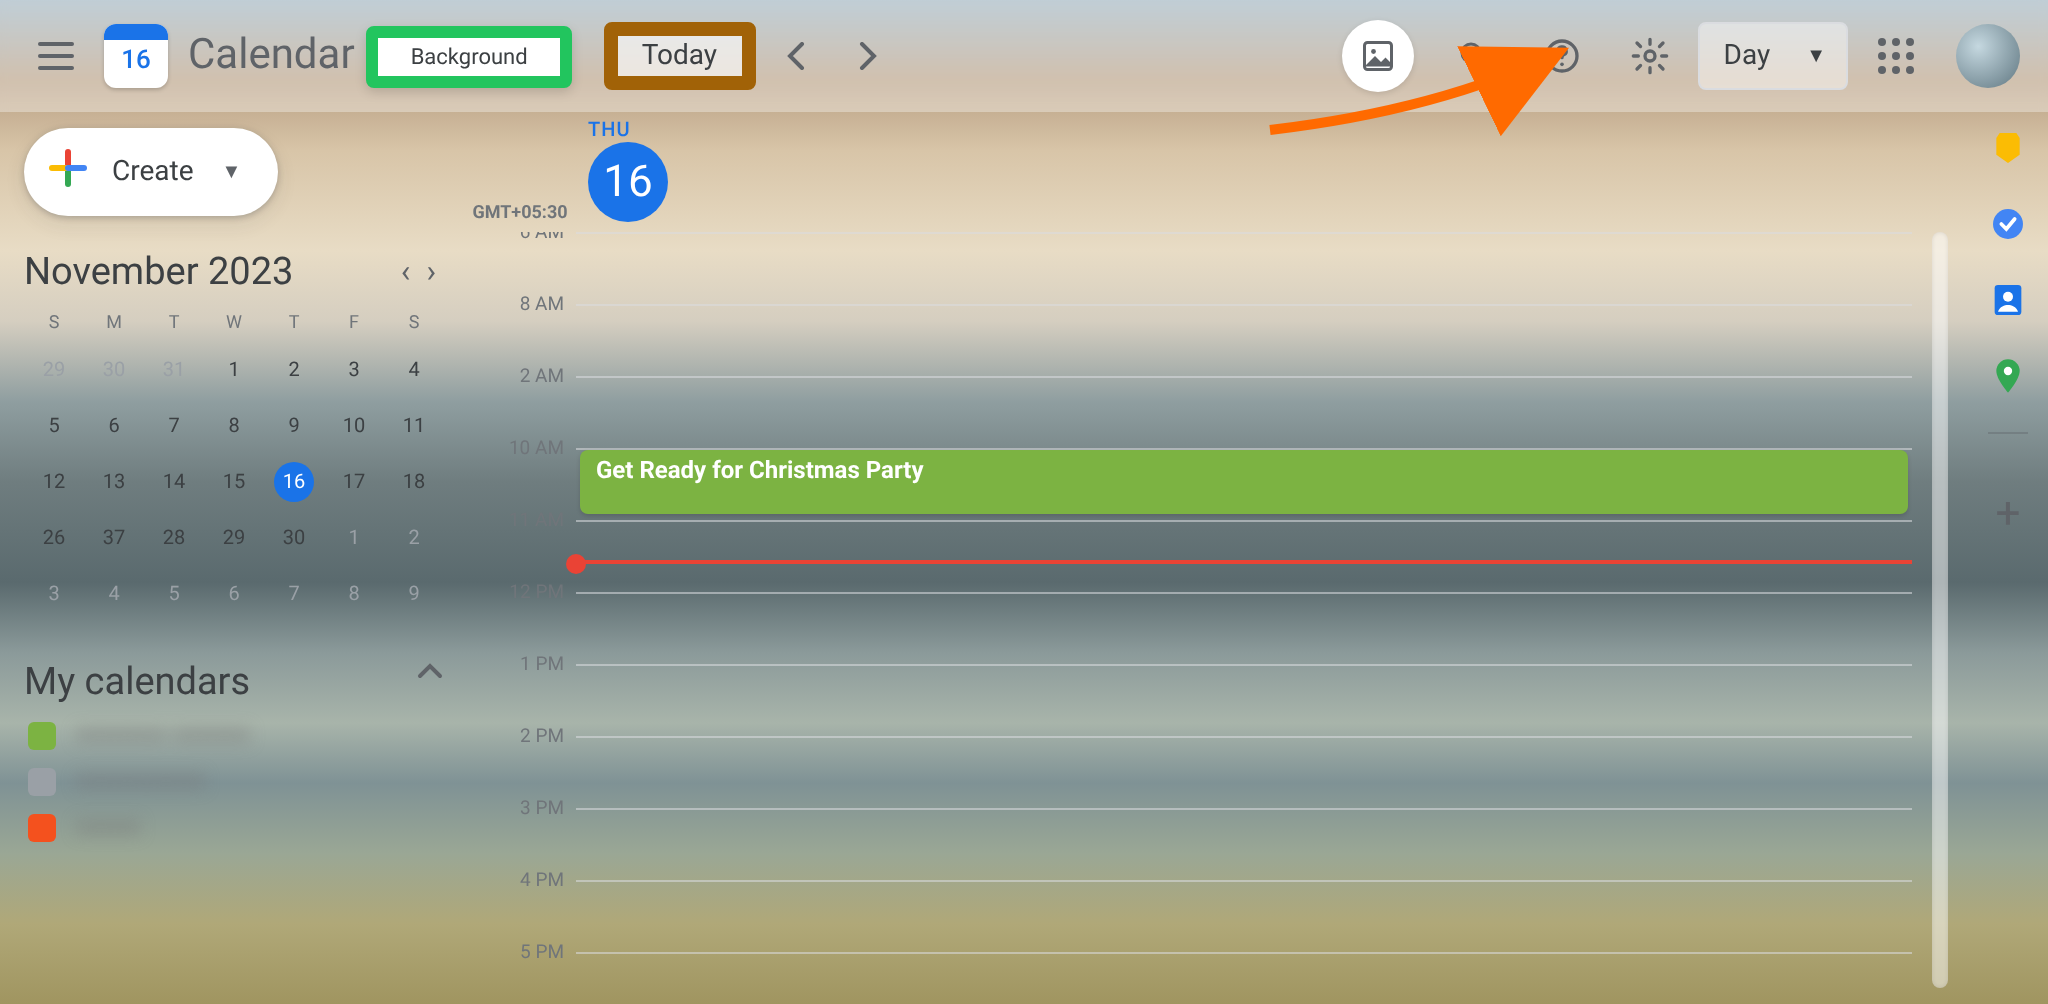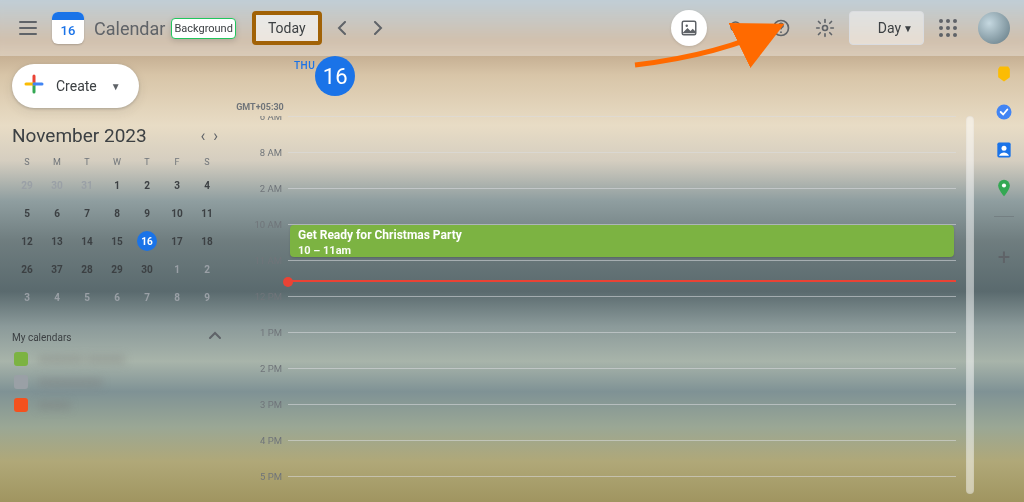--- a/index.html
+++ b/index.html
@@ -31,44 +31,44 @@
   .menu-lines { display:flex; flex-direction:column; gap:4px; }
   .menu-lines span { width:18px; height:2px; background:#5f6368; border-radius:1px; }
   .logo-box {
     width: 32px; height: 32px; background:#fff; border-radius:6px;
     display:flex; align-items:center; justify-content:center;
     box-shadow: 0 1px 2px rgba(0,0,0,0.2);
     position: relative; margin-right: 6px;
   }
   .logo-box .top { position:absolute; top:0; left:0; right:0; height:8px; background:#1a73e8; border-radius:6px 6px 0 0;}
   .logo-box .num { position:relative; font-size:13px; font-weight:500; color:#1a73e8; margin-top:5px;}
-  .app-title { font-size: 18px; color: #5f6368; margin-right: 10px; }
+  .app-title { font-size: 21px; color: #5f6368; margin-right: 10px; }
   .tooltip-badge {
-    background: #fff; border:1px solid #22c55e; border-radius:4px;
-    padding: 3px 2px; font-size: 11px; color:#3c4043;
+    background: #fff; border:6px solid #22c55e; border-radius:4px;
+    padding: 3px 16px; font-size: 11px; color:#3c4043;
     box-shadow: 0 2px 6px rgba(0,0,0,0.15);
     position: relative; left: -8px;
   }
   .today-btn {
-    height: 34px; padding: 0 12px; border:4px solid #a16207; border-radius:4px;
+    height: 34px; padding: 0 12px; border:7px solid #a16207; border-radius:4px;
     background: rgba(255,255,255,0.6); font-size:14px; color:#3c4043;
     display:flex; align-items:center; cursor:pointer; margin-left: 4px;
   }
   .chev { font-size: 18px; color:#5f6368; width:32px; height:32px; display:flex; align-items:center; justify-content:center; cursor:pointer; border-radius:50%; }
   .date-range { font-size: 21px; color:#3c4043; margin-left: 8px; }
   .spacer { flex: 1; }
   .bg-icon-btn {
     width: 36px; height: 36px; border-radius:50%; background:#fff;
     display:flex; align-items:center; justify-content:center; cursor:pointer;
     box-shadow: 0 1px 3px rgba(0,0,0,0.12);
   }
   .view-switch {
-    height: 34px; padding: 0 10px 0 28px; border:1px solid #dadce0; border-radius:4px;
+    height: 34px; padding: 0 10px 0 12px; border:1px solid #dadce0; border-radius:4px;
     background: rgba(255,255,255,0.45); font-size:14px; color:#3c4043;
-    display:flex; align-items:center; gap:2px; cursor:pointer;
+    display:flex; align-items:center; gap:18px; cursor:pointer;
   }
   .view-switch .caret { font-size: 10px; }
   .apps-grid { display:grid; grid-template-columns:repeat(3,4px); grid-template-rows:repeat(3,4px); gap:3px; }
   .apps-grid span { background:#5f6368; border-radius:50%; }
   .avatar { width:32px; height:32px; border-radius:50%; background: radial-gradient(circle at 35% 35%, #c5d8e0, #5f7680); cursor:pointer; margin:0 6px; }
 
   
   .arrow-annot { position:absolute; top:20px; left:630px; width:160px; height:50px; pointer-events:none; z-index:50;}
 
   
@@ -84,40 +84,40 @@
   .create-caret { font-size:10px; color:#5f6368; margin-left:4px; }
 
   .mini-head { display:flex; align-items:center; margin-top:16px; }
   .mini-title { font-size:19px; color:#3c4043; flex:1; }
   .mini-nav { font-size:16px; color:#5f6368; cursor:pointer; padding:2px 4px; }
   .mini-grid { margin-top:6px; }
   .mini-row { display:grid; grid-template-columns:repeat(7,1fr); text-align:center; }
   .mini-dow { font-size:9px; color:#70757a; padding:4px 0; }
   .mini-day { font-size:10px; color:#3c4043; padding:4px 0; cursor:pointer; }
   .mini-day.faded { color:#9aa0a6; }
-  .mini-day .pill { display:inline-flex; width:20px; height:20px; align-items:center; justify-content:center; border-radius:50%;font-weight:bold; }
+  .mini-day .pill { display:inline-flex; width:20px; height:20px; align-items:center; justify-content:center; border-radius:50%; }
   .mini-day.current .pill { background:#1a73e8; color:#fff; }
 
   .search-people {
     margin-top:10px; height:34px; display:flex; align-items:center; gap:10px;
     padding:0 8px; color:#5f6368; font-size:13px; cursor:text;
     background: rgba(255,255,255,0.15); border-radius:4px;
   }
   .cal-section { margin-top:14px; }
-  .cal-head { display:flex; align-items:flex-end; font-size:10px; color:#3c4043; cursor:pointer; padding:4px 0; }
+  .cal-head { display:flex; align-items:flex-start; font-size:19px; color:#3c4043; cursor:pointer; padding:4px 0; }
   .cal-head .flex { flex:1; }
   .cal-item { display:flex; align-items:center; gap:10px; font-size:13px; color:#3c4043; padding:4px 2px; }
   .blur-text { filter: blur(4px); color:#777; }
   .swatch { width:14px; height:14px; border-radius:3px; }
 
   
   .dayview { flex:1; display:flex; flex-direction:column; position:relative; }
   .dv-head { display:flex; height:60px; }
   .dv-gutter { width:56px; display:flex; align-items:flex-end; justify-content:center; font-size:9px; color:#70757a; padding-bottom:4px;font-weight:bold; }
-  .dv-daycol { flex:1; display:flex; flex-direction:row; align-items:flex-start; padding-left:6px; }
+  .dv-daycol { flex:1; display:flex; flex-direction:column; align-items:flex-start; padding-left:6px; }
   .dv-dow { font-size:10px; color:#1a73e8; font-weight:500; letter-spacing:0.5px; margin-top:4px;}
   .dv-num { width:40px; height:40px; border-radius:50%; background:#1a73e8; color:#fff; display:flex; align-items:center; justify-content:center; font-size:22px; margin-top:0px; cursor:pointer;}
   .dv-body { flex:1; display:flex; overflow:hidden; position:relative; }
   .dv-hours { width:56px; }
   .dv-hour { height:36px; text-align:right; padding-right:6px; font-size:9.5px; color:#70757a; position:relative; top:-5px; }
   .dv-slots { flex:1; position:relative; margin-right:28px;font-weight:bold; }
   .dv-slot { height:36px; border-top:1px solid rgba(218,220,224,0.55); }
   .event {
     position:absolute; left:2px; right:2px; background:#7cb342; color:#fff;
     border-radius:4px; padding:3px 8px; font-size:12px; line-height:1.3; cursor:pointer;
@@ -353,21 +353,20 @@
           <div class="dv-slot"></div>
           <div class="dv-slot"></div>
           <div class="dv-slot"></div>
           <div class="dv-slot"></div>
           <div class="dv-slot"></div>
           <div class="dv-slot"></div>
           <div class="dv-slot"></div>
           <div class="dv-slot"></div>
           <div class="event" style="top: 109px; height: 32px; background: rgb(124, 179, 66);">
             <div>Get Ready for Christmas Party</div>
-            <div class="etime">10 – 11am</div>
           </div>
           <div class="nowline" style="top: 163.8px;">
             <div class="nowdot"></div>
           </div>
         </div>
     </div>
     <div class="dv-scroll"></div>
   </div>
 
   <div class="sidepanel">

